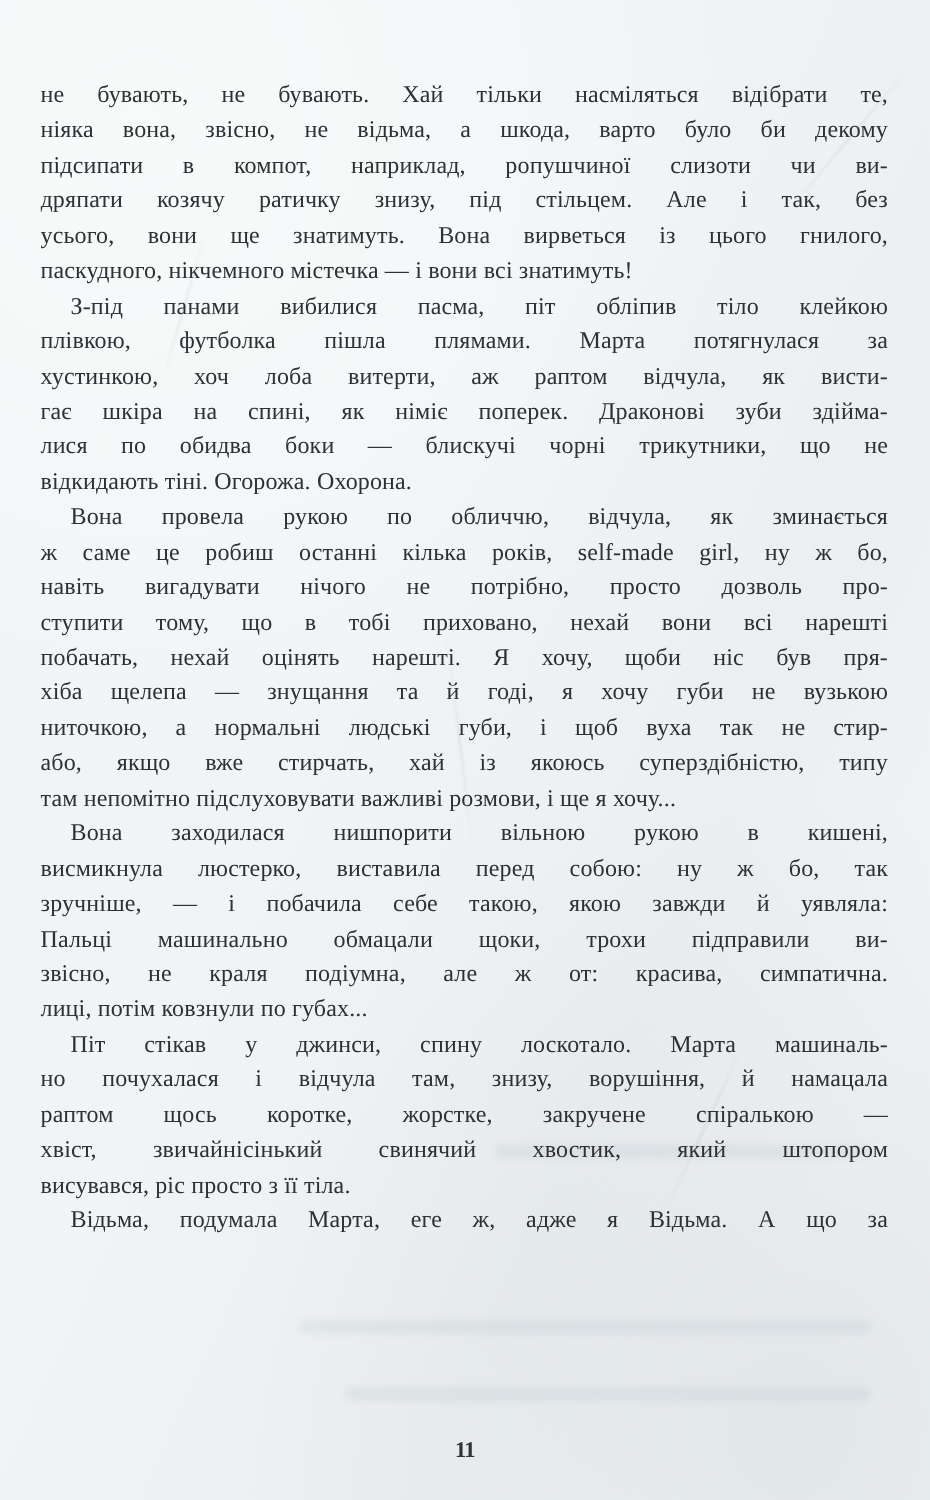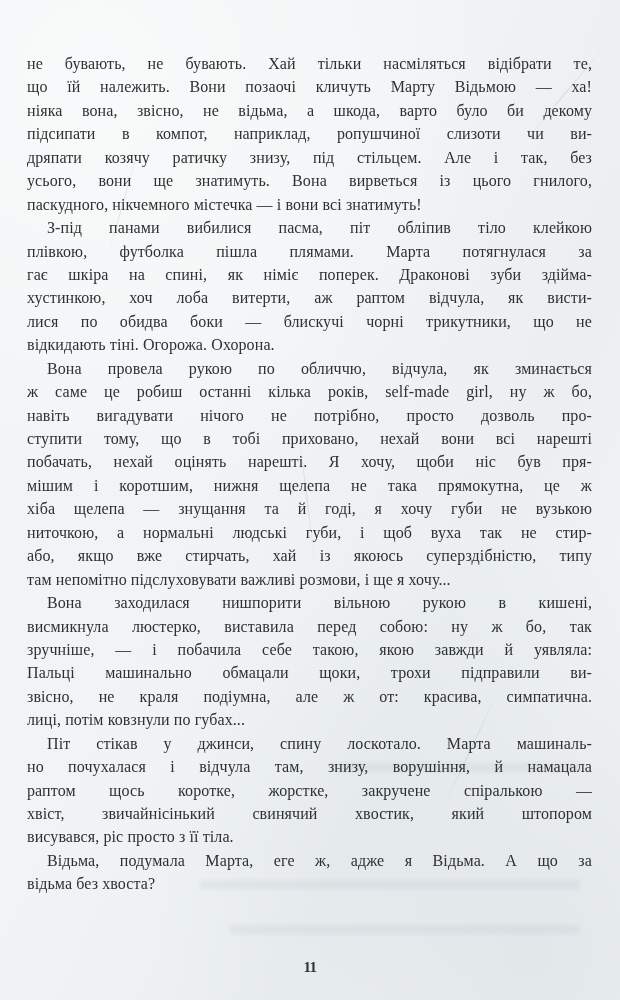--- a/index.html
+++ b/index.html
@@ -81,42 +81,40 @@
 <div class="crease crease-3"></div>
 <div class="crease crease-4"></div>
 
 <div class="ghost ghost-1"></div>
 <div class="ghost ghost-2"></div>
 <div class="ghost ghost-3"></div>
 
 <div id="text-block" class="text-block">
     <div class="paragraph">
       <div class="line">не бувають, не бувають. Хай тільки насміляться відібрати те,</div>
-      <div class="line">що їй належить. Вони позаочі кличуть Марту Відьмою — ха!</div>
       <div class="line">ніяка вона, звісно, не відьма, а шкода, варто було би декому</div>
       <div class="line">підсипати в компот, наприклад, ропушчиної слизоти чи ви-</div>
       <div class="line">дряпати козячу ратичку знизу, під стільцем. Але і так, без</div>
       <div class="line">усього, вони ще знатимуть. Вона вирветься із цього гнилого,</div>
       <div class="line last">паскудного, нікчемного містечка — і вони всі знатимуть!</div>
     </div>
     <div class="paragraph">
       <div class="line indent">З-під панами вибилися пасма, піт обліпив тіло клейкою</div>
       <div class="line">плівкою, футболка пішла плямами. Марта потягнулася за</div>
+      <div class="line">хустинкою, хоч лоба витерти, аж раптом відчула, як висти-</div>
       <div class="line">гає шкіра на спині, як німіє поперек. Драконові зуби здійма-</div>
-      <div class="line">хустинкою, хоч лоба витерти, аж раптом відчула, як висти-</div>
       <div class="line">лися по обидва боки — блискучі чорні трикутники, що не</div>
       <div class="line last">відкидають тіні. Огорожа. Охорона.</div>
     </div>
     <div class="paragraph">
       <div class="line indent">Вона провела рукою по обличчю, відчула, як зминається</div>
       <div class="line">ж саме це робиш останні кілька років, self-made girl, ну ж бо,</div>
       <div class="line">навіть вигадувати нічого не потрібно, просто дозволь про-</div>
       <div class="line">ступити тому, що в тобі приховано, нехай вони всі нарешті</div>
       <div class="line">побачать, нехай оцінять нарешті. Я хочу, щоби ніс був пря-</div>
-      <div class="line">мішим і коротшим, нижня щелепа не така прямокутна, це ж</div>
       <div class="line">хіба щелепа — знущання та й годі, я хочу губи не вузькою</div>
       <div class="line">ниточкою, а нормальні людські губи, і щоб вуха так не стир-</div>
       <div class="line">або, якщо вже стирчать, хай із якоюсь суперздібністю, типу</div>
       <div class="line last">там непомітно підслуховувати важливі розмови, і ще я хочу...</div>
     </div>
     <div class="paragraph">
       <div class="line indent">Вона заходилася нишпорити вільною рукою в кишені,</div>
       <div class="line">висмикнула люстерко, виставила перед собою: ну ж бо, так</div>
       <div class="line">зручніше, — і побачила себе такою, якою завжди й уявляла:</div>
       <div class="line">Пальці машинально обмацали щоки, трохи підправили ви-</div>
@@ -125,17 +123,16 @@
     </div>
     <div class="paragraph">
       <div class="line indent">Піт стікав у джинси, спину лоскотало. Марта машиналь-</div>
       <div class="line">но почухалася і відчула там, знизу, ворушіння, й намацала</div>
       <div class="line">раптом щось коротке, жорстке, закручене спіралькою —</div>
       <div class="line">хвіст, звичайнісінький свинячий хвостик, який штопором</div>
       <div class="line last">висувався, ріс просто з її тіла.</div>
     </div>
     <div class="paragraph">
       <div class="line indent">Відьма, подумала Марта, еге ж, адже я Відьма. А що за</div>
-      <div class="line last">відьма без хвоста?</div>
     </div>
   </div>
 
 <div class="page-number">11</div>
 
 </body></html>

